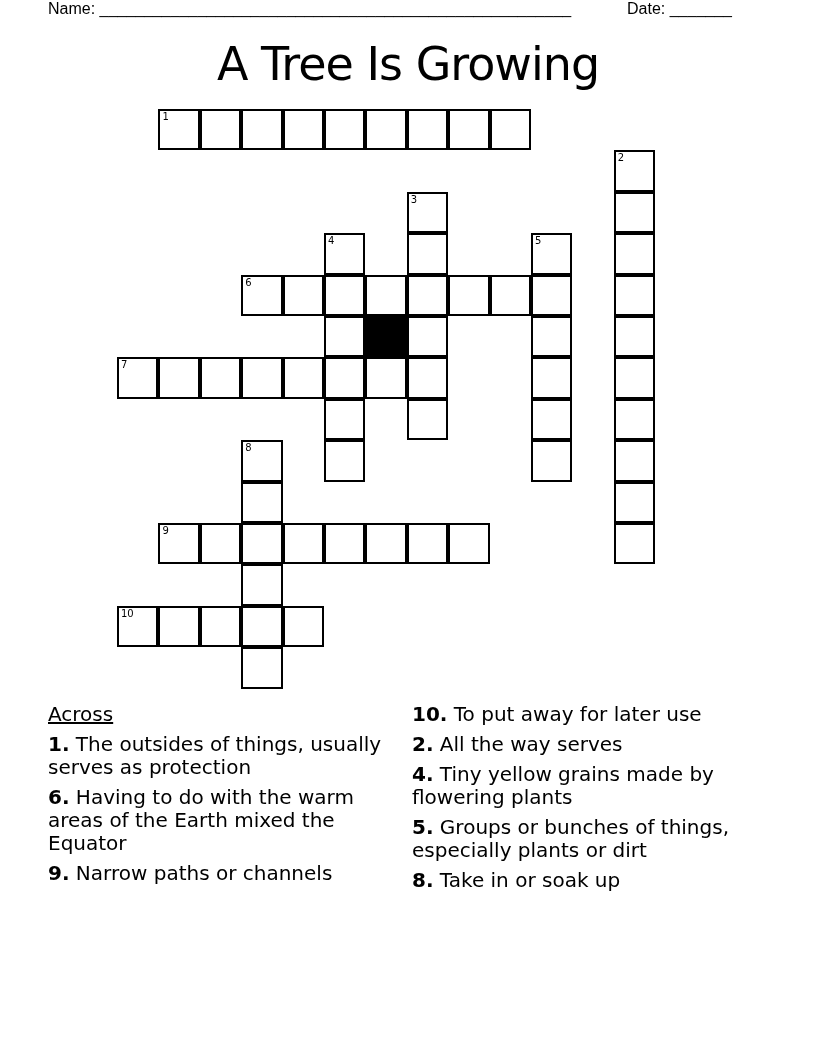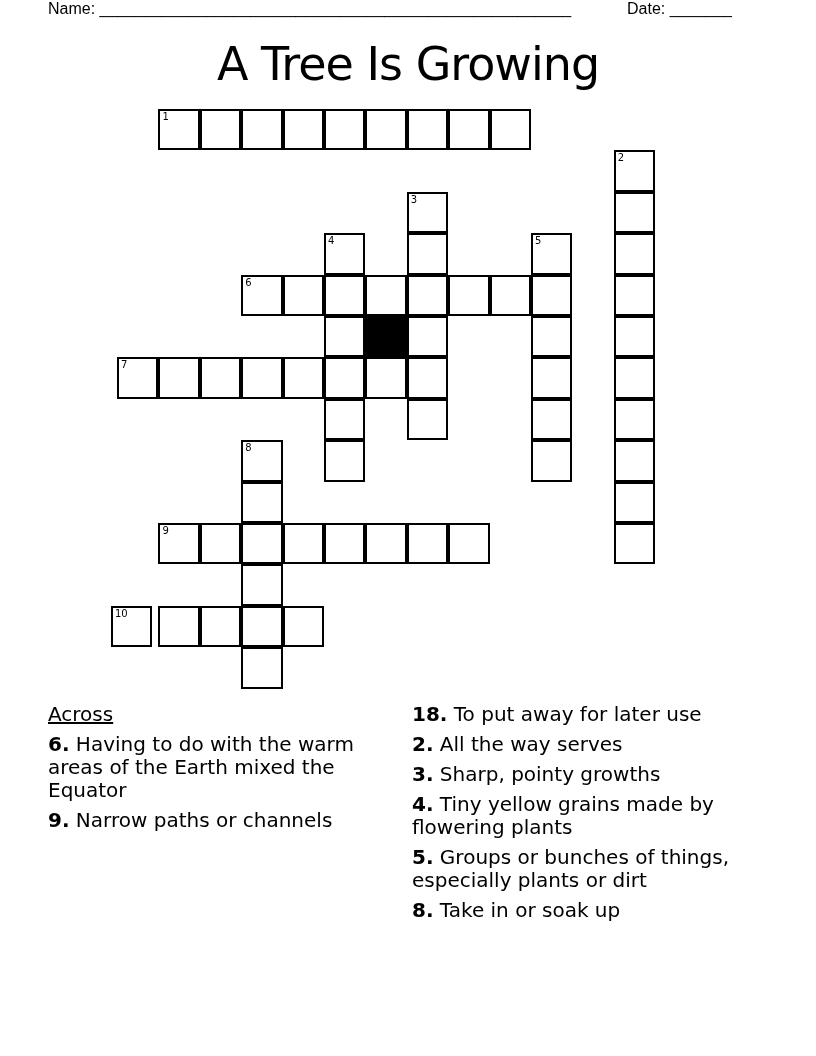--- a/index.html
+++ b/index.html
@@ -95,35 +95,35 @@
     <div class="cell" style="left: 242.2px; top: 648.2px;"></div>
     <div class="cell" style="left: 159.4px; top: 524px;">
       <span class="num">9</span>
     </div>
     <div class="cell" style="left: 200.8px; top: 524px;"></div>
     <div class="cell" style="left: 283.6px; top: 524px;"></div>
     <div class="cell" style="left: 325px; top: 524px;"></div>
     <div class="cell" style="left: 366.4px; top: 524px;"></div>
     <div class="cell" style="left: 407.8px; top: 524px;"></div>
     <div class="cell" style="left: 449.2px; top: 524px;"></div>
-    <div class="cell" style="left: 112px; top: 606.8px;">
+    <div class="cell" style="left: 118px; top: 606.8px;">
       <span class="num">10</span>
     </div>
     <div class="cell" style="left: 159.4px; top: 606.8px;"></div>
     <div class="cell" style="left: 200.8px; top: 606.8px;"></div>
     <div class="cell" style="left: 283.6px; top: 606.8px;"></div>
     <div class="cell black" style="left: 366.4px; top: 317px;"></div>
   </div>
 
 <div class="clues" style="left:48px; top:703px; width:340px;">
   <div class="clue-head">Across</div>
+  <div class="clue"><b>1.</b><span> The outsides of things, usually serves as protection</span></div>
   <div class="clue"><b>6.</b><span> Having to do with the warm areas of the Earth mixed the Equator</span></div>
   <div class="clue"><b>9.</b><span> Narrow paths or channels</span></div>
 </div>
 
 <div class="clues" style="left:412px; top:703px; width:360px;">
-  <div class="clue"><b>18.</b><span> To put away for later use</span></div>
+  <div class="clue"><b>10.</b><span> To put away for later use</span></div>
   <div class="clue"><b>2.</b><span> All the way serves</span></div>
-  <div class="clue"><b>3.</b><span> Sharp, pointy growths</span></div>
   <div class="clue"><b>4.</b><span> Tiny yellow grains made by flowering plants</span></div>
   <div class="clue"><b>5.</b><span> Groups or bunches of things, especially plants or dirt</span></div>
   <div class="clue"><b>8.</b><span> Take in or soak up</span></div>
 </div>
 
 </body></html>

